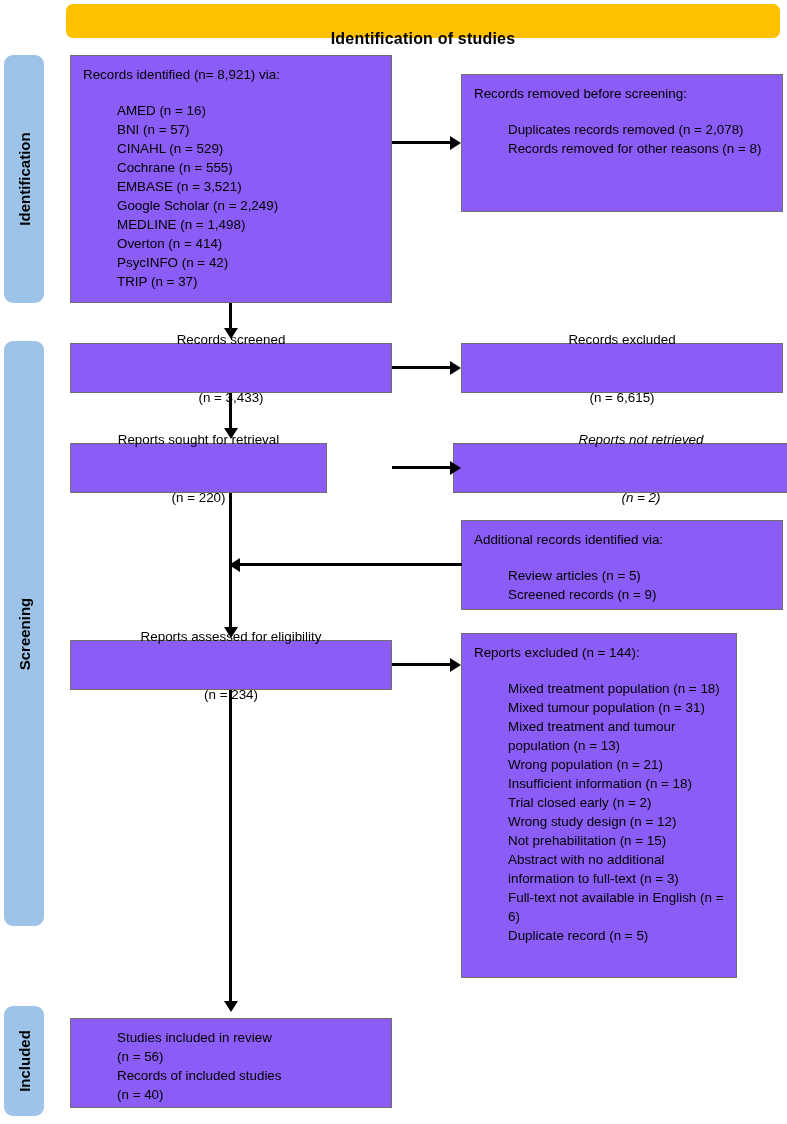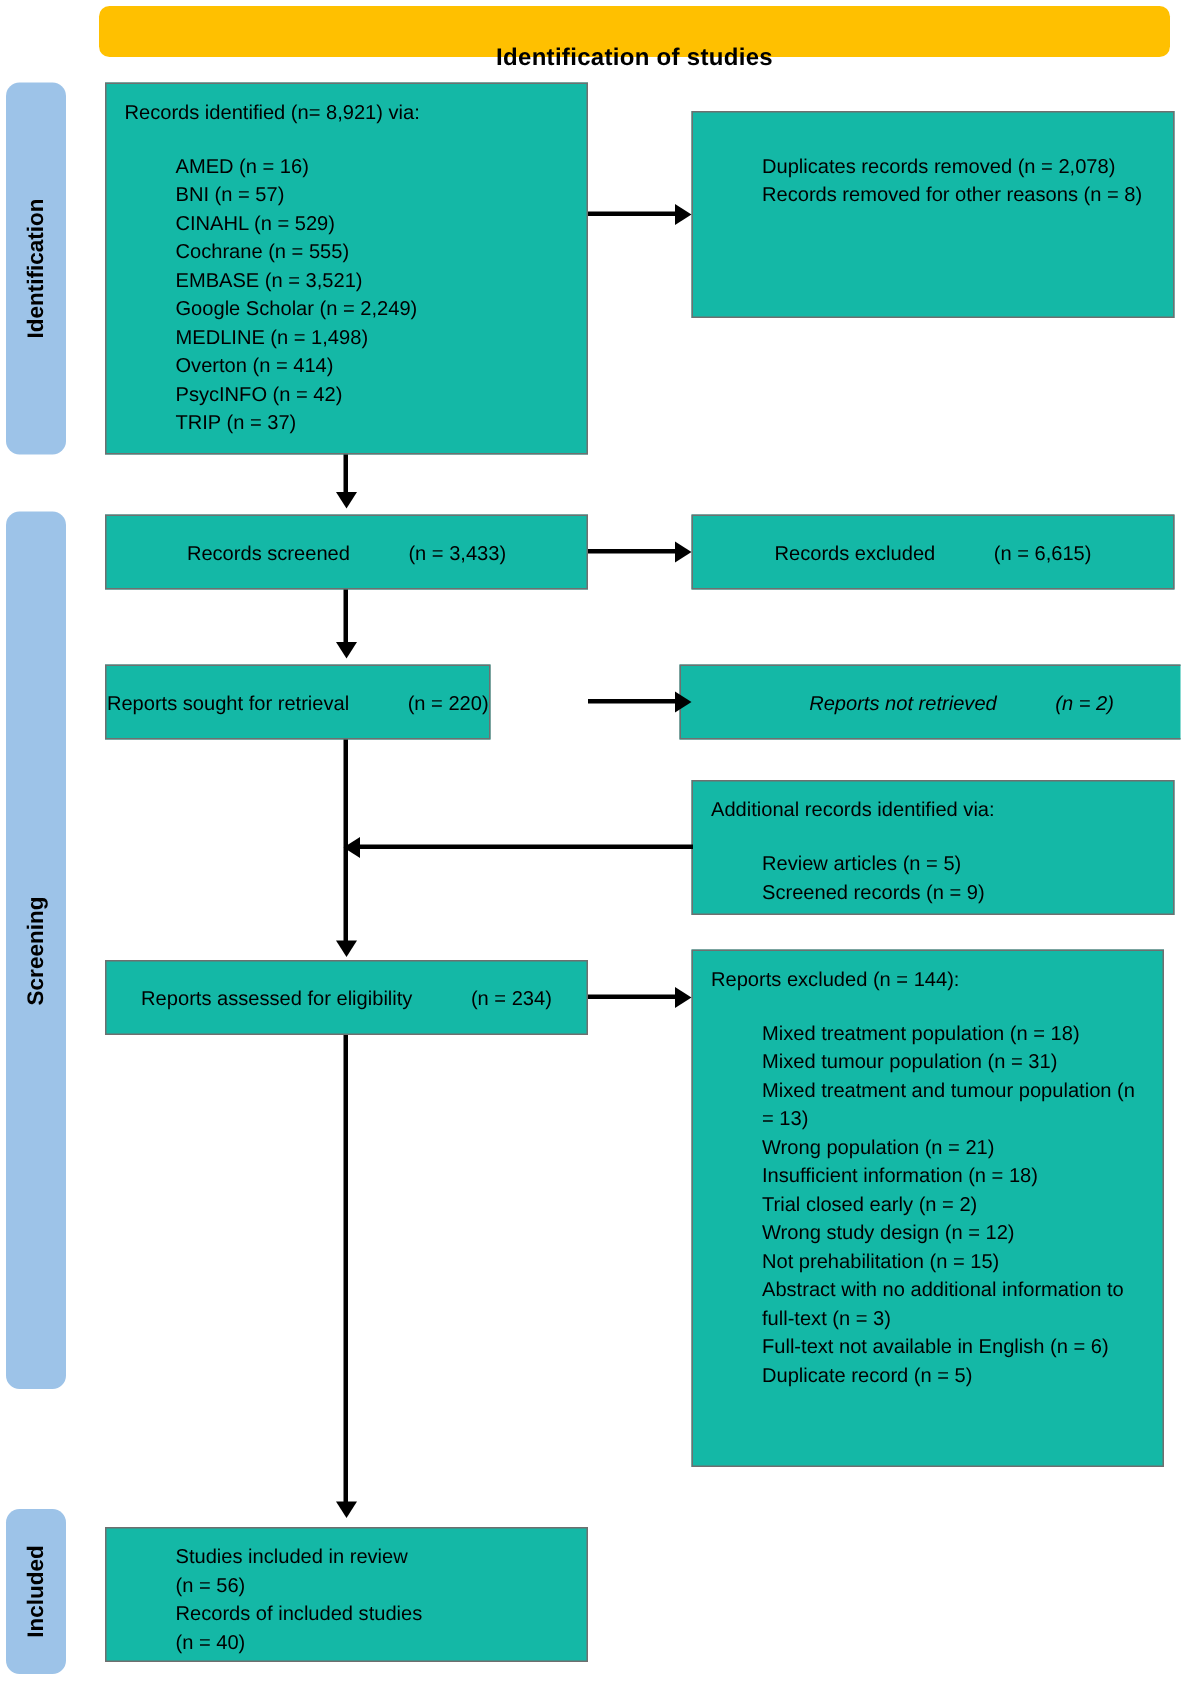--- a/index.html
+++ b/index.html
@@ -31,26 +31,26 @@
     transform-origin:center center;
     white-space:nowrap;font-size:15px;font-weight:bold;color:#000;
   }
   .band-ident{top:55px;height:248px;}
   .band-screen{top:341px;height:585px;}
   .band-incl{top:1006px;height:110px;}
 
   
   .box{
     position:absolute;box-sizing:border-box;
-    border:1.4px solid #6F6F6F;background:#14b8a6;
+    border:1.4px solid #6F6F6F;background:#8b5cf6;
     font-size:13.4px;line-height:19px;color:#000;
   }
   .box.pad{padding:9px 12px;}
   .box.center{
-    display:flex;flex-direction:row;align-items:center;justify-content:center;
+    display:flex;flex-direction:column;align-items:center;justify-content:center;
     text-align:center;
     gap:39px;
   }
   .lead{margin:0;}
   .sub-list{margin:0;padding:0;list-style:none;}
   .sub-list li{margin:0;white-space:pre-wrap;}
   .indent{padding-left:34px;}
   .gap{height:17px;}
 
   
@@ -102,20 +102,21 @@
       <li>EMBASE (n = 3,521)</li>
       <li>Google Scholar (n = 2,249)</li>
       <li>MEDLINE (n = 1,498)</li>
       <li>Overton (n = 414)</li>
       <li>PsycINFO (n = 42)</li>
       <li>TRIP (n = 37)</li>
     </ul>
   </div>
 
   <div class="box pad" style="left:461px;top:74px;width:322px;height:138px;">
+    <p class="lead">Records removed before screening:</p>
     <div class="gap"></div>
     <ul class="sub-list indent">
       <li>Duplicates records removed (n = 2,078)</li>
       <li>Records removed for other reasons (n = 8)</li>
     </ul>
   </div>
 
   <div class="hline" style="left:392px;top:141px;width:60px;"></div>
   <div class="arrow-right" style="left:450px;top:136px;"></div>
 
@@ -164,21 +165,21 @@
   <div class="arrow-left" style="left:229px;top:558px;"></div>
 
   <div class="vline" style="left:229px;top:493px;width:3.4px;height:138px;"></div>
   <div class="arrow-down" style="left:224px;top:627px;"></div>
 
   <div class="box center" style="left:70px;top:640px;width:322px;height:50px;">
     <span>Reports assessed for eligibility</span>
     <span>(n = 234)</span>
   </div>
 
-  <div class="box pad" style="left:461px;top:633px;width:315px;height:345px;">
+  <div class="box pad" style="left:461px;top:633px;width:276px;height:345px;">
     <p class="lead">Reports excluded (n = 144):</p>
     <div class="gap"></div>
     <ul class="sub-list indent">
       <li>Mixed treatment population (n = 18)</li>
       <li>Mixed tumour population (n = 31)</li>
       <li>Mixed treatment and tumour population (n = 13)</li>
       <li>Wrong population (n = 21)</li>
       <li>Insufficient information (n = 18)</li>
       <li>Trial closed early (n = 2)</li>
       <li>Wrong study design (n = 12)</li>

